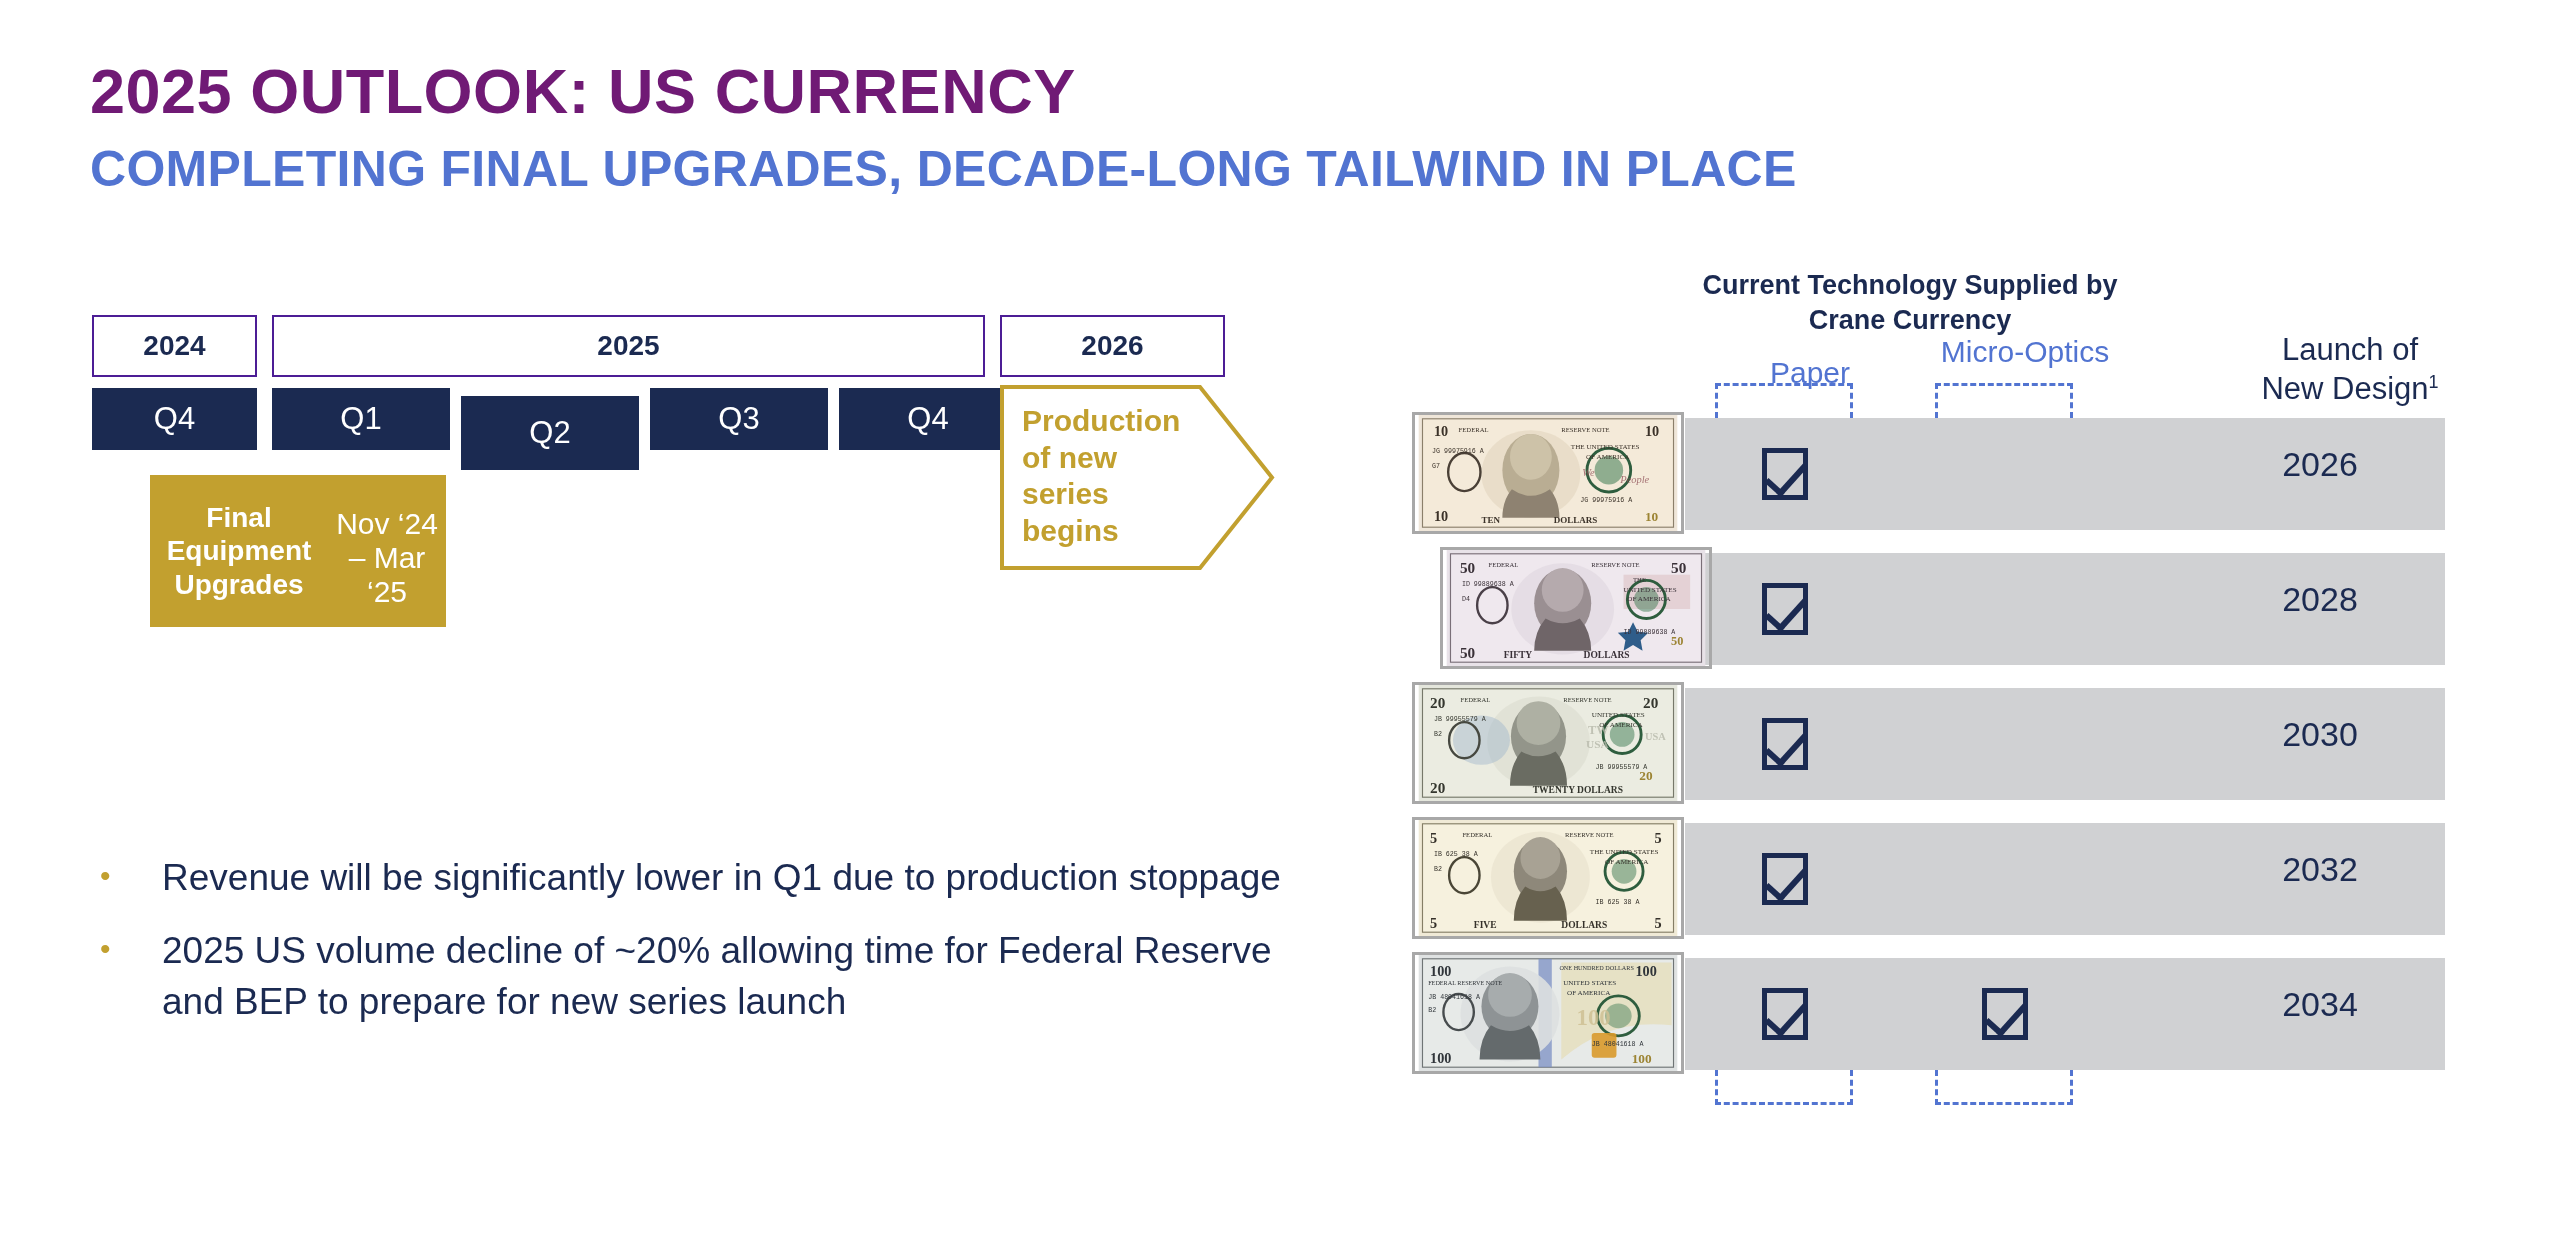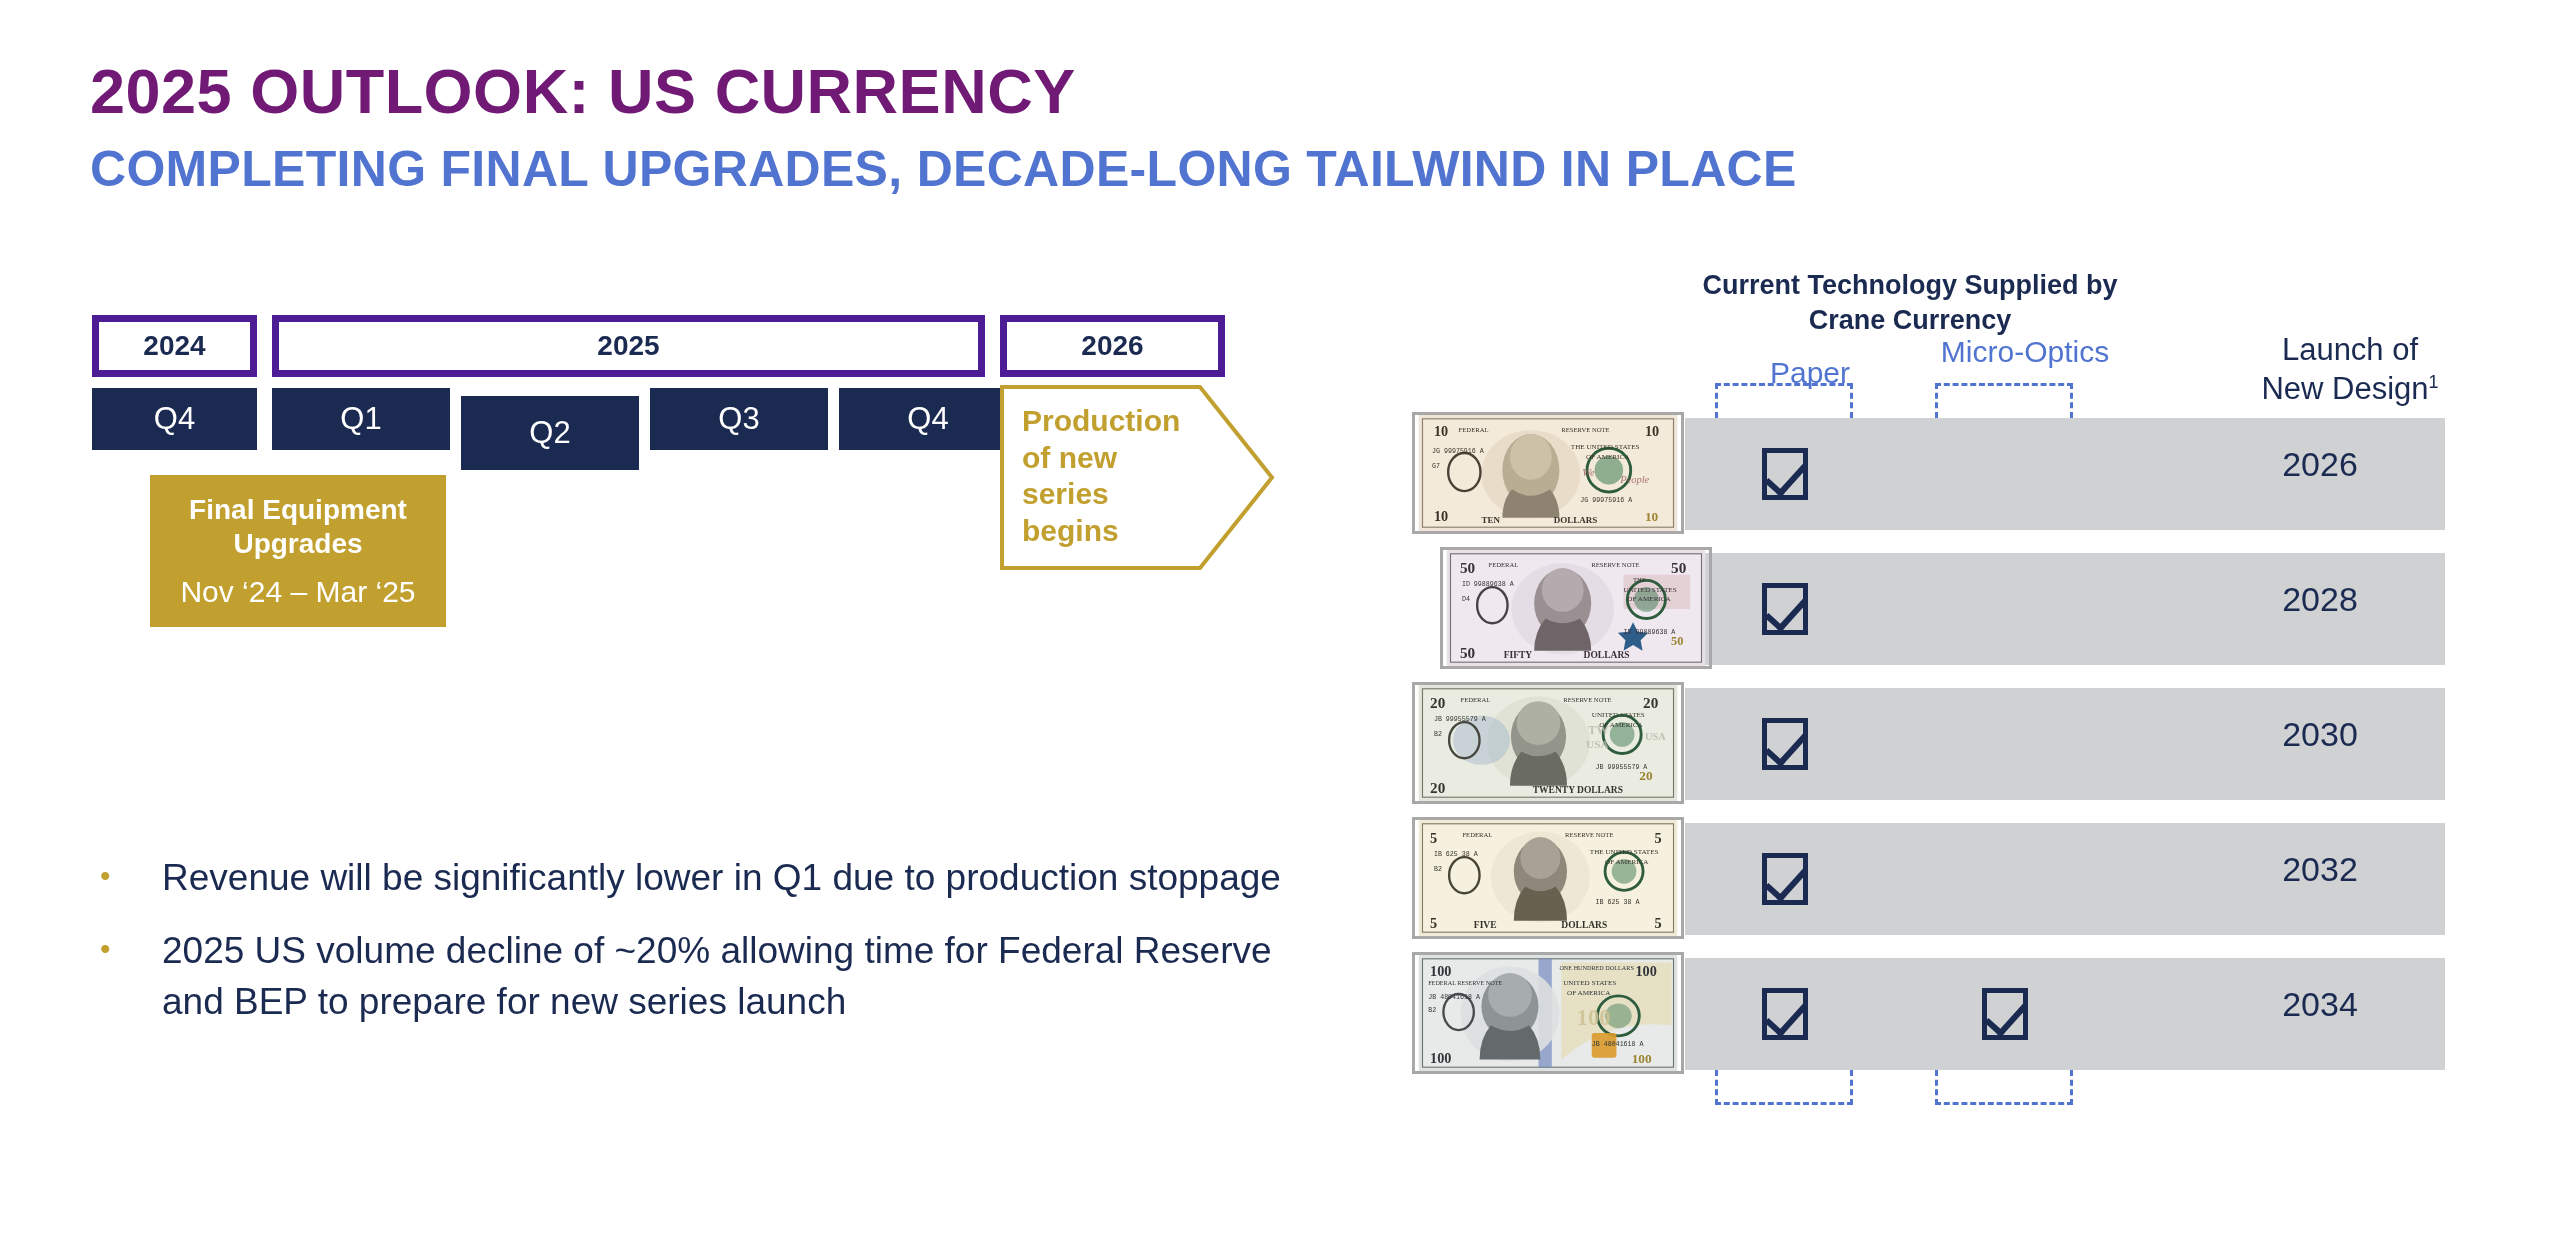--- a/index.html
+++ b/index.html
@@ -23,21 +23,21 @@
   .title-2{
     position:absolute;left:90px;top:140px;
     font-size:50px;font-weight:bold;letter-spacing:0.3px;
     color:#5274d1;white-space:nowrap;
   }
 
   
   .tl{position:absolute;left:0;top:0;}
   .yearbox{
     position:absolute;
-    border:7px solid #4c1d95;
+    border:2px solid #4c1d95;
     background:#ffffff;
     color:#1b2a51;
     font-weight:bold;font-size:28px;
     display:flex;align-items:center;justify-content:center;
     box-sizing:border-box;
   }
   .qbox{
     position:absolute;
     background:#1b2a51;
     color:#ffffff;
@@ -52,21 +52,21 @@
   }
   .prod-arrow svg{position:absolute;left:0;top:0;}
   .prod-text{
     position:absolute;left:22px;top:18px;width:170px;
     color:#c2a02f;font-weight:bold;font-size:30px;line-height:1.22;
   }
   .feu{
     position:absolute;left:150px;top:475px;width:296px;height:152px;
     background:#c2a02f;color:#ffffff;
     box-sizing:border-box;
-    display:flex;flex-direction:column;align-items:center;justify-content:center;
+    display:flex;flex-direction:row;align-items:center;justify-content:center;
   }
   .feu-title{font-weight:bold;font-size:28px;line-height:1.2;text-align:center;}
   .feu-sub{font-weight:normal;font-size:30px;margin-top:14px;text-align:center;}
 
   
   .lead{
     position:absolute;left:100px;top:725px;width:1190px;
     color:#1b2a51;font-size:37px;line-height:1.42;
   }
   .bullets{position:absolute;left:100px;top:830px;width:1230px;}

